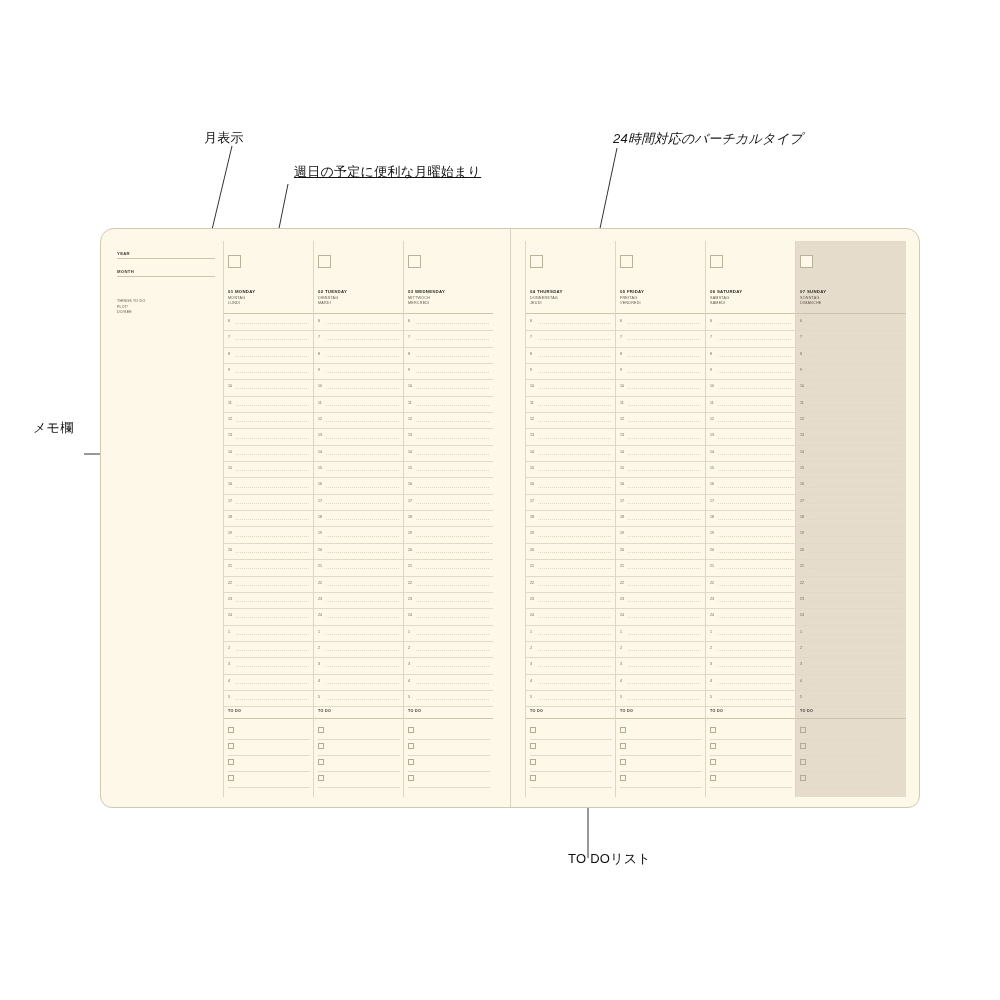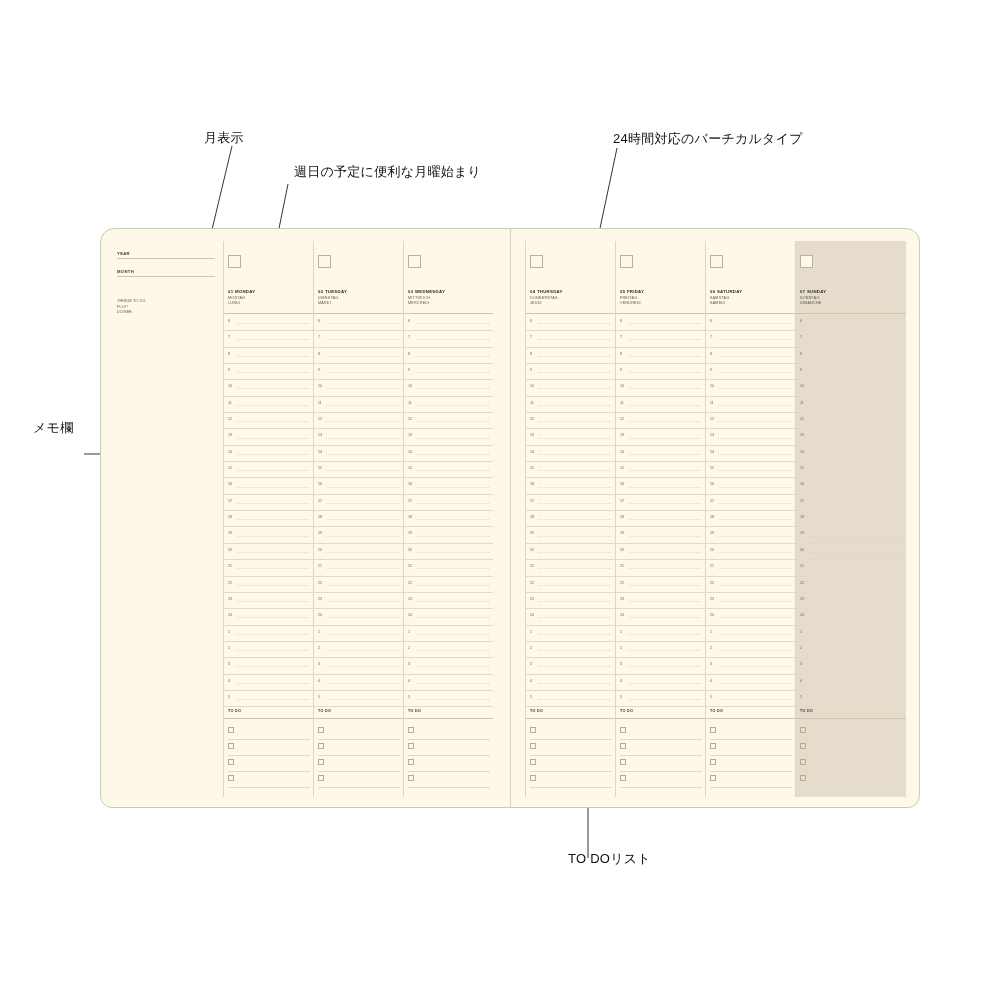--- a/index.html
+++ b/index.html
@@ -222,22 +222,22 @@
   <polyline class="leader" points="588,858 588,760 568,760"></polyline>
 </svg>
 
 <div class="dot" style="left:185px;  top:327px;"></div>
 <div class="dot" style="left:269px;  top:262px;"></div>
 <div class="dot" style="left:559px;  top:406px;"></div>
 <div class="dot" style="left:159px;  top:451px;"></div>
 <div class="dot" style="left:565px;  top:757px;"></div>
 
 <div class="callout" style="left:204px; top:129px;">月表示</div>
-<div class="callout" style="left:294px; top:163px;">週日の予定に便利な月曜始まり</div>
-<div class="callout" style="left:613px; top:130px;">24時間対応のバーチカルタイプ</div>
+<div class="callout" style="left:294px; top:163px;text-decoration:underline;">週日の予定に便利な月曜始まり</div>
+<div class="callout" style="left:613px; top:130px;font-style:italic;">24時間対応のバーチカルタイプ</div>
 <div class="callout" style="left:33px;  top:419px;">メモ欄</div>
 <div class="callout" style="left:568px; top:850px;">TO DOリスト</div>
 
 <div id="notebook">
   <div id="spine"></div>
 
   <div class="page left">
 
     <div class="memo-col">
       <div class="memo-rule">

